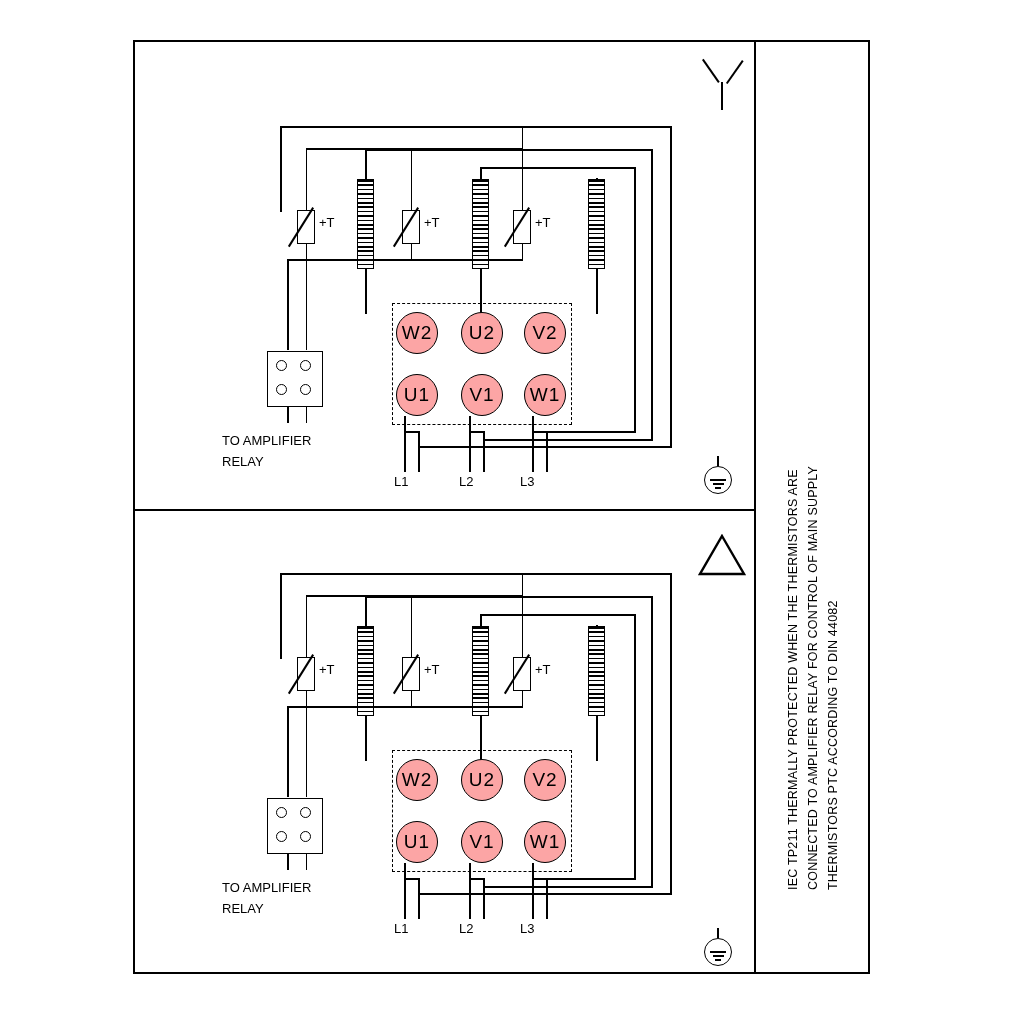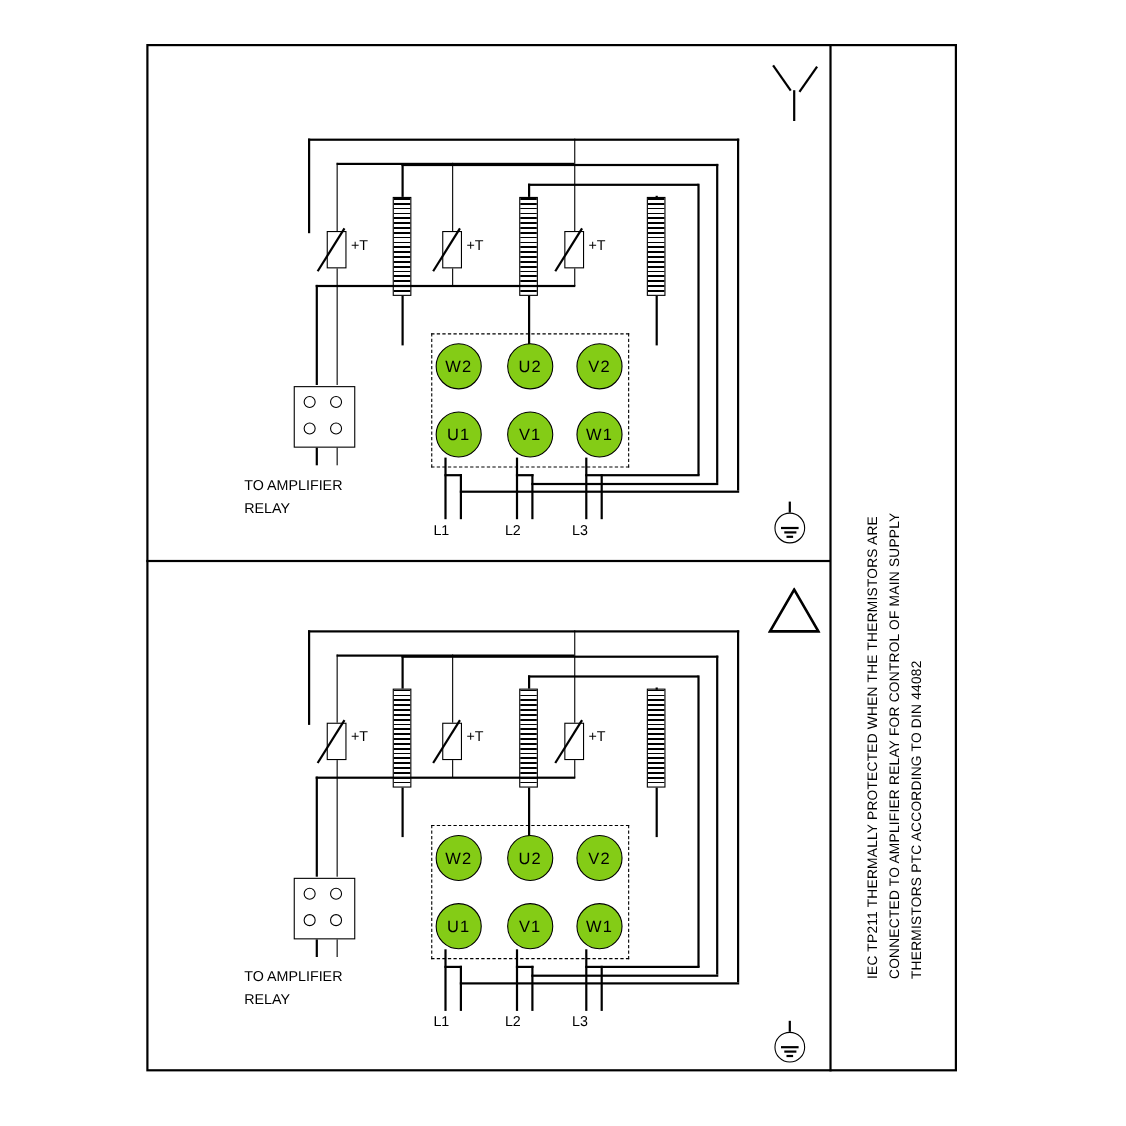--- a/index.html
+++ b/index.html
@@ -10,22 +10,22 @@
   .vline{position:absolute;background:#000;}
   .hline{position:absolute;background:#000;}
 
   .lbl{position:absolute;font-size:13px;line-height:15px;white-space:pre;}
 
   
   .w{position:absolute;background:#000;}
 
   
   .term{position:absolute;width:42px;height:42px;border:1.6px solid #000;border-radius:50%;
-        box-sizing:border-box;background:#84cc16;display:flex;align-items:center;justify-content:center;
-        font-size:15px;letter-spacing:1px;}
+        box-sizing:border-box;background:#fca5a5;display:flex;align-items:center;justify-content:center;
+        font-size:19px;letter-spacing:1px;}
 
   
   .dashbox{position:absolute;border:1.4px dashed #000;box-sizing:border-box;background:transparent;}
 
   
   .coil{position:absolute;border:1.4px solid #000;box-sizing:border-box;background:
       repeating-linear-gradient(to bottom,#000 0px,#000 1.6px,#fff 1.6px,#fff 4.4px);}
 
   
   .ptc{position:absolute;width:18px;height:34px;border:1.4px solid #000;box-sizing:border-box;background:#fff;}

